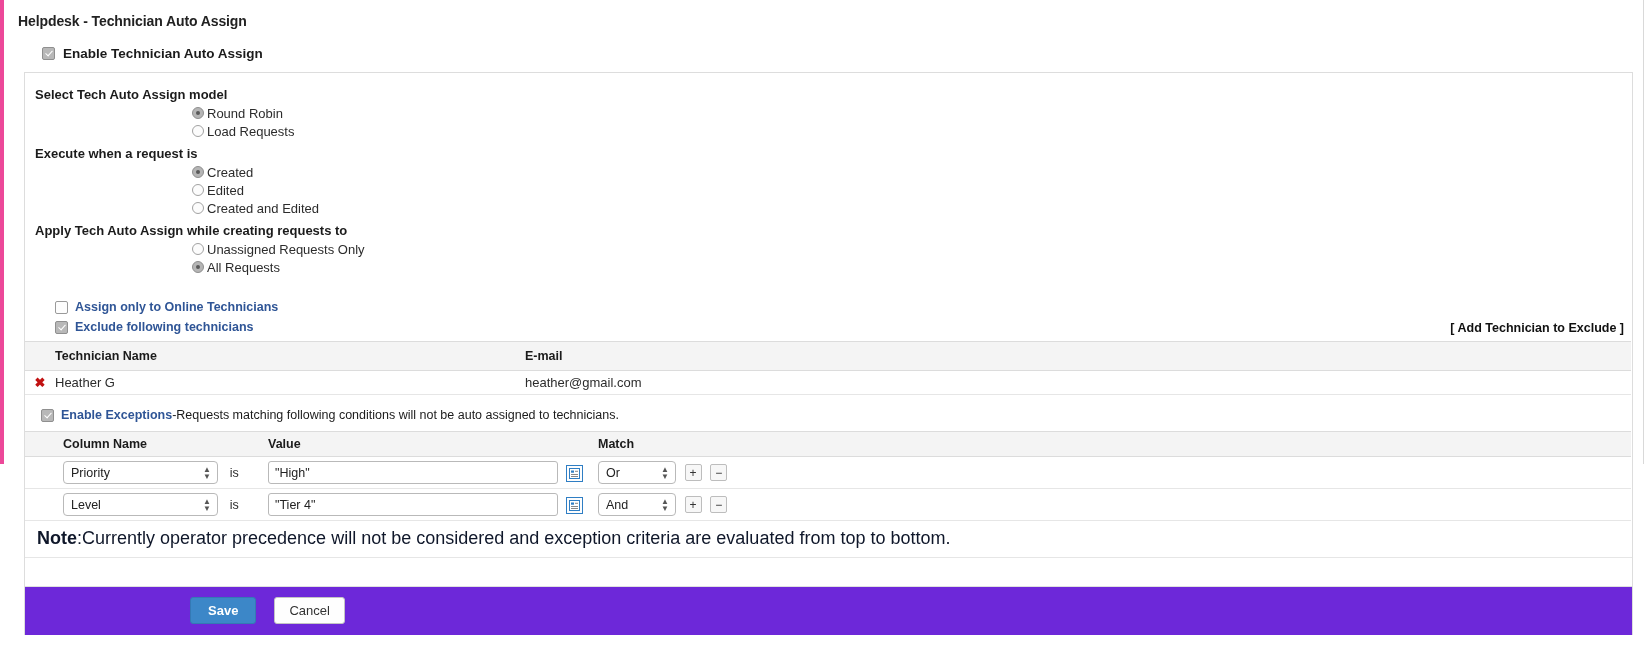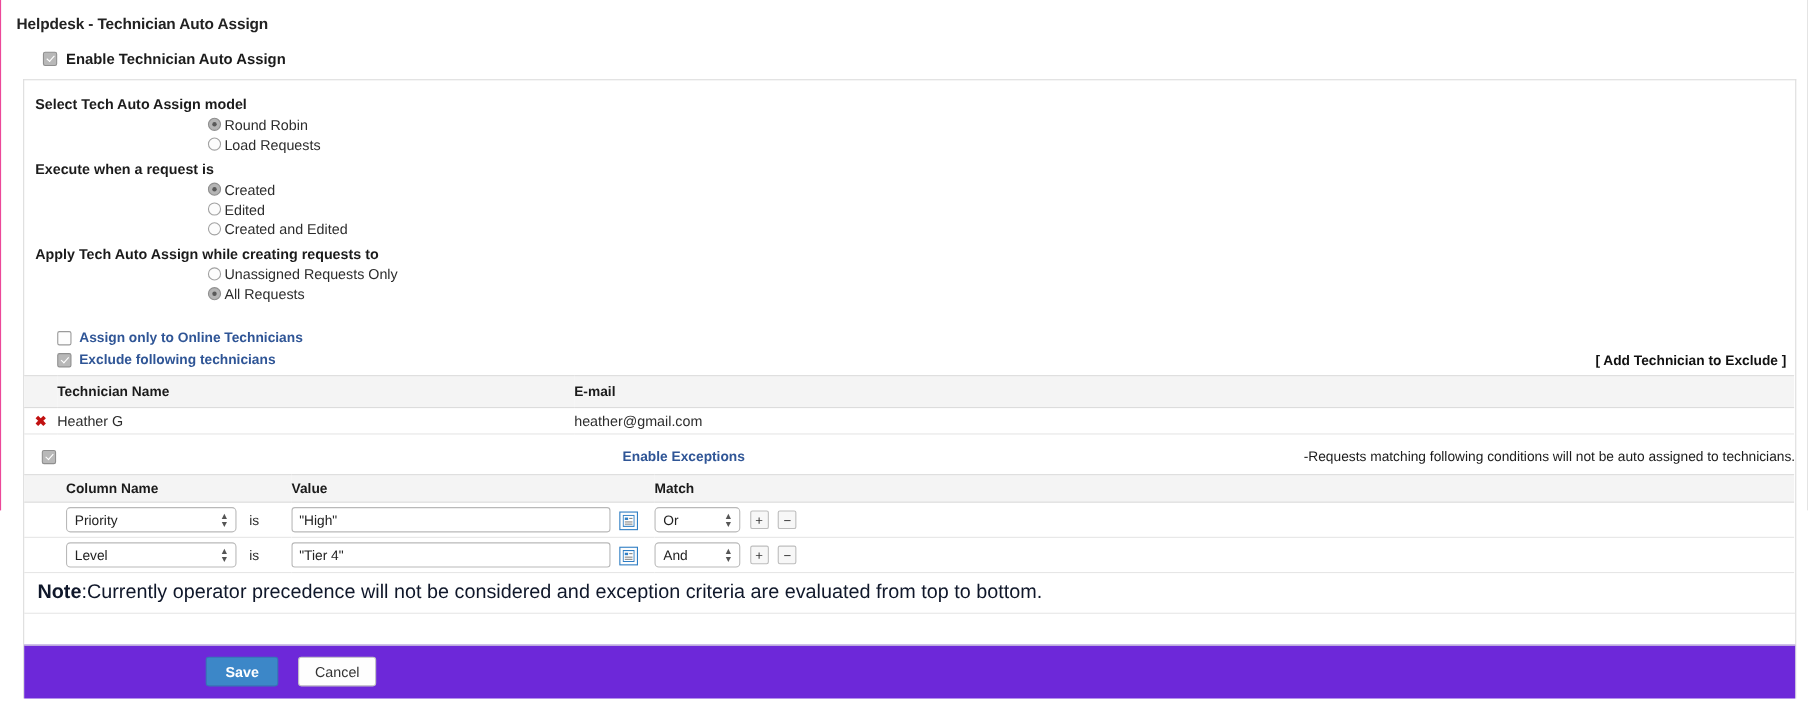--- a/index.html
+++ b/index.html
@@ -14,21 +14,21 @@
     font-size: 13px;
     color: #333333;
     overflow: hidden;
     position: relative;
   }
   .page {
     position: relative;
     width: 1644px;
     height: 464px;
     box-sizing: border-box;
-    border-left: 1px solid #ec4899;
+    border-left: 4px solid #ec4899;
     border-right: 1px solid #d9d9d9;
     background: #fff;
   }
   .page-title {
     font-size: 14px;
     font-weight: bold;
     color: #222;
     padding: 13px 0 0 14px;
     letter-spacing: -0.1px;
   }
@@ -187,21 +187,20 @@
   .x-icon {
     color: #c11111;
     font-weight: bold;
     font-size: 13px;
     cursor: pointer;
   }
   .exceptions-row {
     display: flex;
     align-items: center;
     margin: 13px 0 0 16px;
-    justify-content: space-between;
   }
   table.crit {
     width: calc(100% - 1px);
     border-collapse: collapse;
     margin-top: 9px;
     font-size: 13px;
   }
   table.crit th {
     background: #f4f4f4;
     border-top: 1px solid #dcdcdc;

